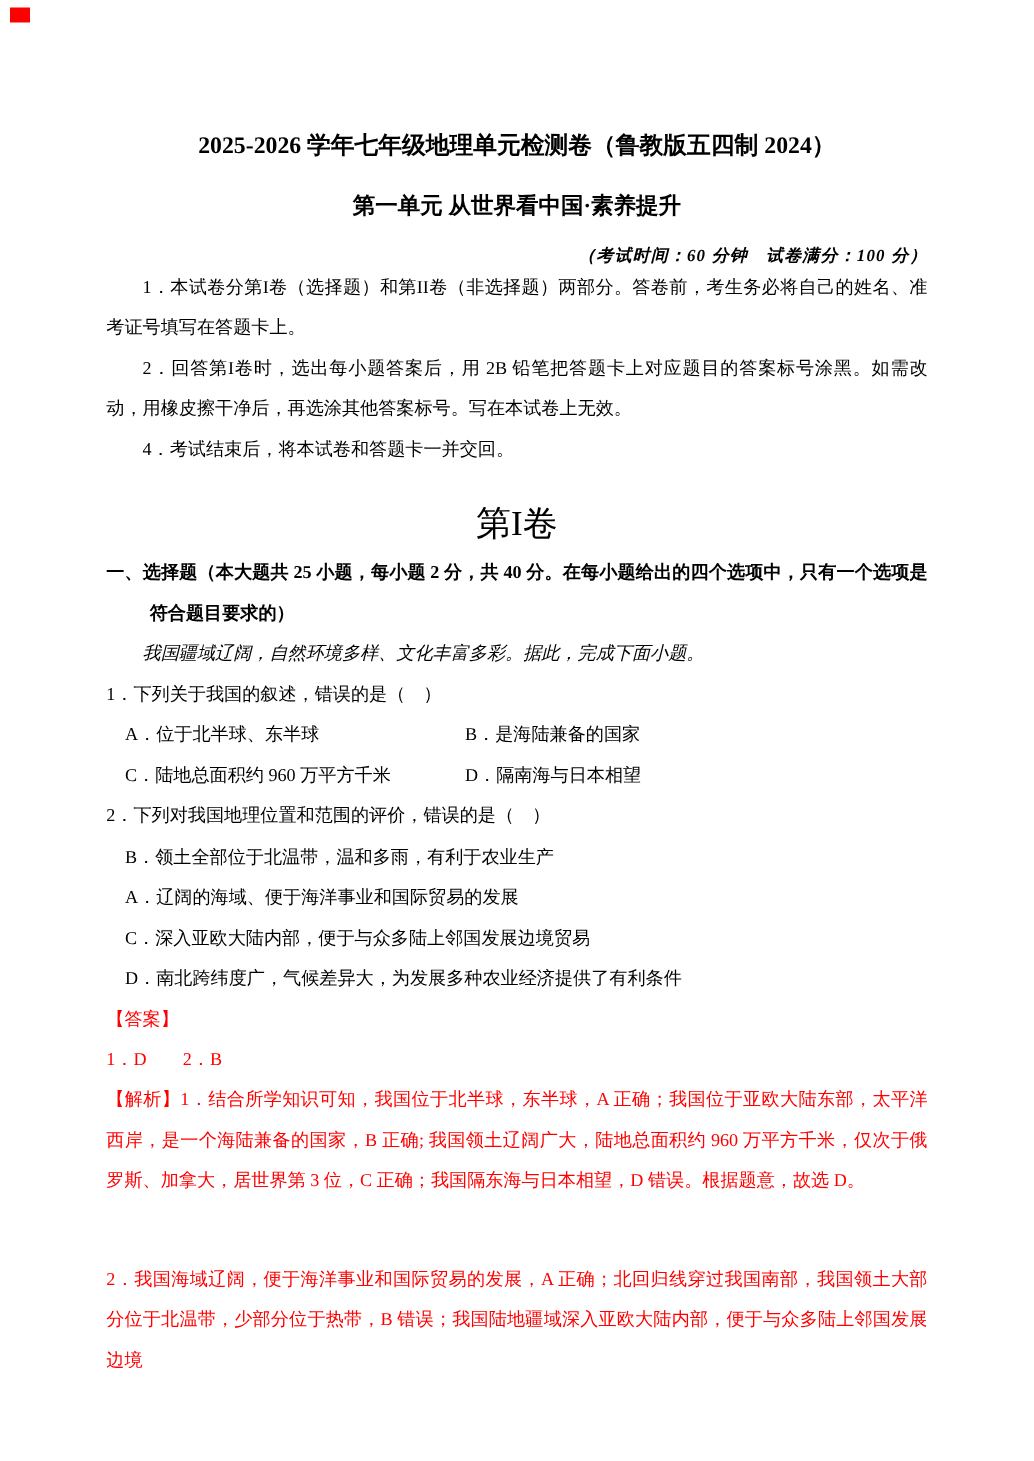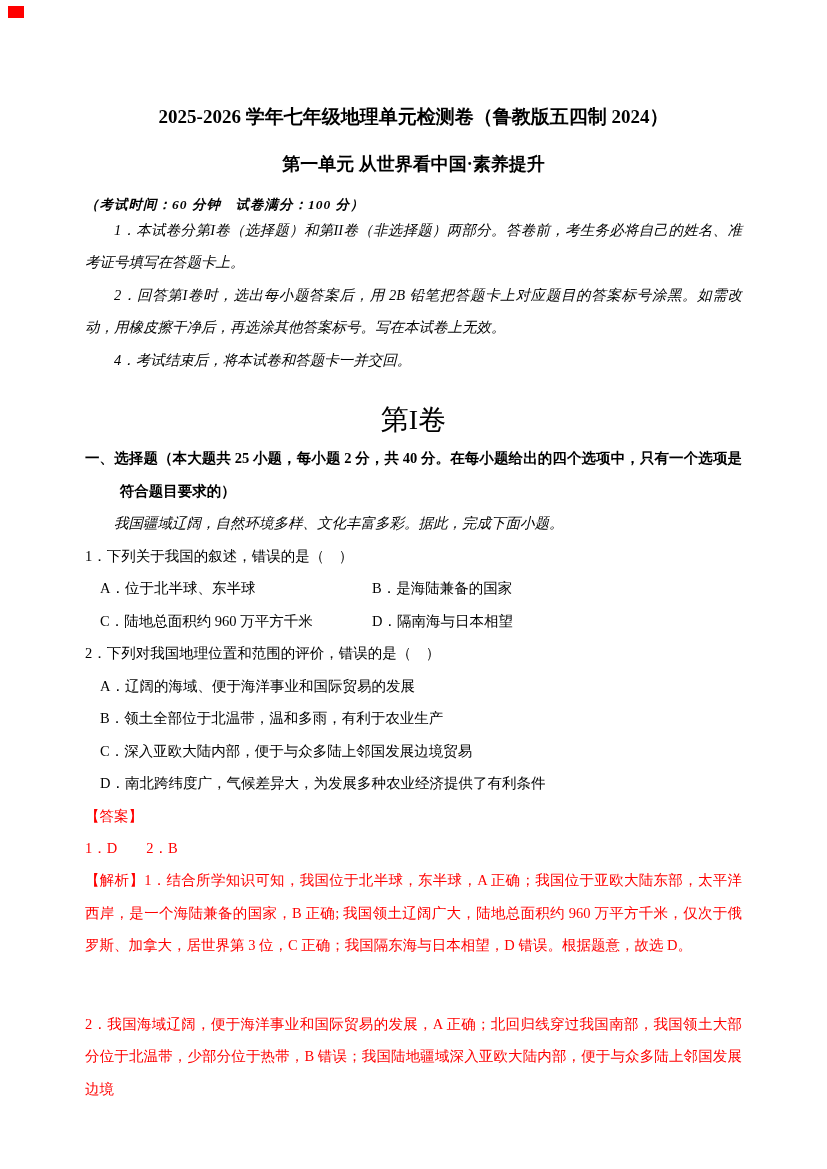--- a/index.html
+++ b/index.html
@@ -24,27 +24,27 @@
   .doc-title {
     font-size: 19px; font-weight: bold;
     text-align: center; line-height: 1.35;
   }
   .doc-subtitle {
     font-size: 18px; font-weight: bold;
     text-align: center; margin-top: 22px;
   }
   .exam-info {
     font-size: 13.5px; font-weight: bold; font-style: italic;
-    text-align: left; margin-top: 20px; letter-spacing: 1px;
+    text-align: right; margin-top: 20px; letter-spacing: 1px;
   }
   .body-text {
     font-size: 14.5px; line-height: 2.24; text-align: justify;
   }
   .notice-header { font-weight: bold; margin-top: 4px; }
-  .indent2 { text-indent: 2em; font-style: italic; }
+  .indent2 { text-indent: 2em; }
   .section-title {
     font-size: 28px; text-align: center;
     margin-top: 26px; line-height: 1.3;
   }
   .instruction {
     font-weight: bold;
     padding-left: 2.4em; text-indent: -2.4em;
     margin-top: 4px;
   }
   .passage { font-style: italic; text-indent: 2em; }
@@ -78,22 +78,22 @@
 
   <p class="body-text">1．下列关于我国的叙述，错误的是（　）</p>
   <div class="options-grid">
     <span>A．位于北半球、东半球</span>
     <span>B．是海陆兼备的国家</span>
     <span>C．陆地总面积约 960 万平方千米</span>
     <span>D．隔南海与日本相望</span>
   </div>
 
   <p class="body-text">2．下列对我国地理位置和范围的评价，错误的是（　）</p>
+  <p class="body-text option-line">B．领土全部位于北温带，温和多雨，有利于农业生产</p>
   <p class="body-text option-line">A．辽阔的海域、便于海洋事业和国际贸易的发展</p>
-  <p class="body-text option-line">B．领土全部位于北温带，温和多雨，有利于农业生产</p>
   <p class="body-text option-line">C．深入亚欧大陆内部，便于与众多陆上邻国发展边境贸易</p>
   <p class="body-text option-line">D．南北跨纬度广，气候差异大，为发展多种农业经济提供了有利条件</p>
 
   <p class="body-text red">【答案】</p>
   <p class="body-text red">1．D　　2．B</p>
 
   <p class="body-text red"><span>【解析】</span><span>1．结合所学知识可知，我国位于北半球，东半球，A 正确；我国位于亚欧大陆东部，太平洋西岸，是一个海陆兼备的国家，B 正确; 我国领土辽阔广大，陆地总面积约 960 万平方千米，仅次于俄罗斯、加拿大，居世界第 3 位，C 正确；我国隔东海与日本相望，D 错误。根据题意，故选 D。</span></p>
 
   <p class="body-text red analysis-p2">2．我国海域辽阔，便于海洋事业和国际贸易的发展，A 正确；北回归线穿过我国南部，我国领土大部分位于北温带，少部分位于热带，B 错误；我国陆地疆域深入亚欧大陆内部，便于与众多陆上邻国发展边境</p>
 

